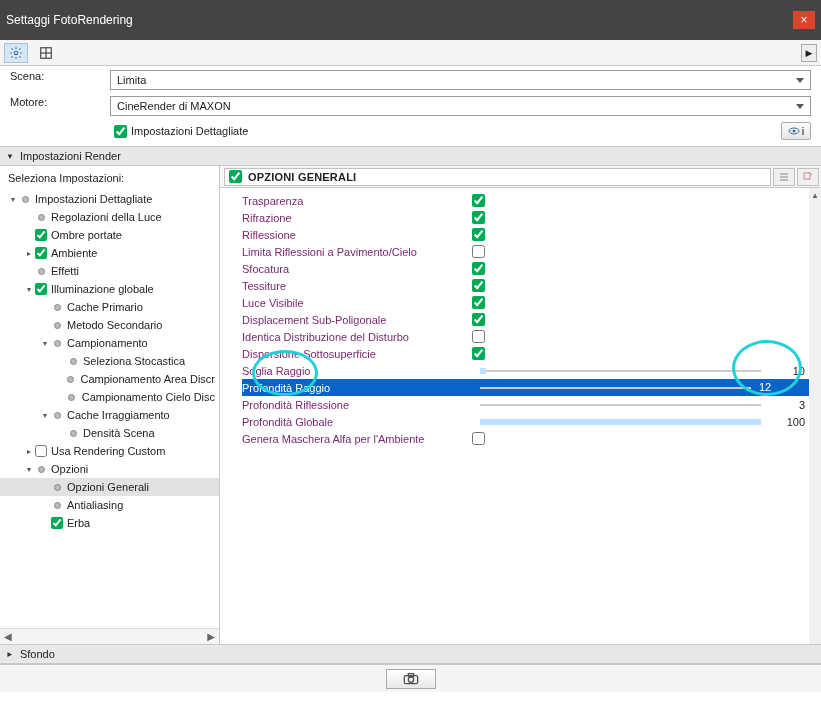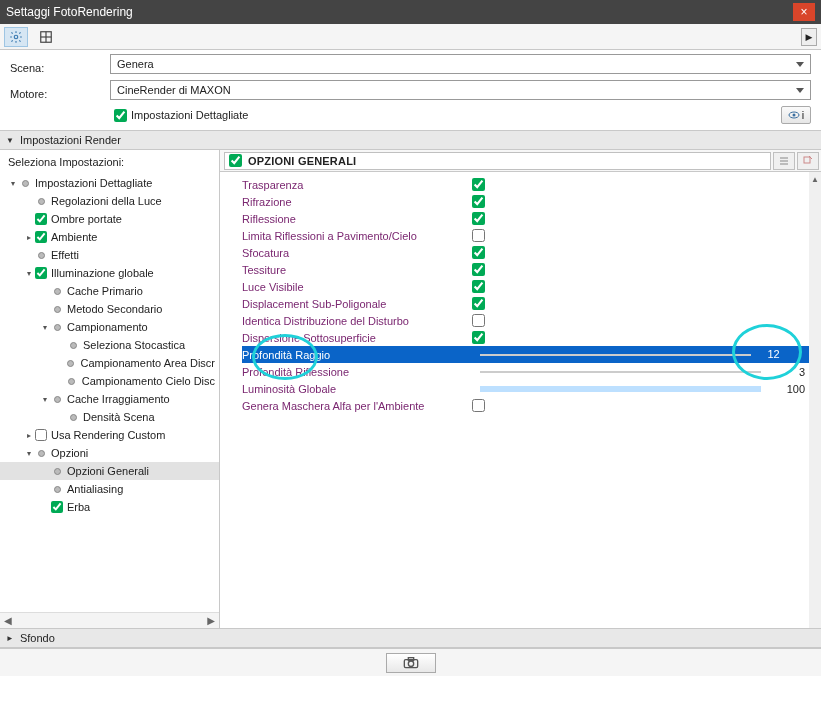--- a/index.html
+++ b/index.html
@@ -1,26 +1,26 @@
 <!DOCTYPE html>
 <html><head>
 <meta charset="utf-8">
 <style>
 *{box-sizing:border-box;margin:0;padding:0;font-family:"Segoe UI",Arial,sans-serif;font-size:11px;color:#222}
 body{background:#fff;width:821px;height:713px;overflow:hidden;position:relative}
-.titlebar{height:24px;background:#444;display:flex;align-items:center;padding:0 6px}
+.titlebar{height:40px;background:#444;display:flex;align-items:center;padding:0 6px}
 .titlebar .title{color:#fff;font-size:12px;flex:1}
 .titlebar .close{width:22px;height:18px;background:#d9452a;color:#fff;display:flex;align-items:center;justify-content:center;font-size:12px;cursor:pointer}
 .toolbar{height:26px;border-bottom:1px solid #c8c8c8;display:flex;align-items:center;padding:0 4px;background:#f5f5f5}
 .tbtn{width:24px;height:20px;display:flex;align-items:center;justify-content:center;margin-right:6px;border:1px solid transparent}
 .tbtn.active{background:#d6e6f3;border:1px solid #9ec5e3}
 .tbtn svg{width:14px;height:14px}
 .toolbar .spacer{flex:1}
 .arrowbtn{width:16px;height:18px;border:1px solid #aaa;background:#eee;display:flex;align-items:center;justify-content:center;font-size:9px}
-.formrow{display:flex;align-items:flex-end;padding:4px 10px 2px 10px;background:#fff}
+.formrow{display:flex;align-items:flex-start;padding:4px 10px 2px 10px;background:#fff}
 .formrow label{width:100px;color:#222}
 .formrow .select{flex:1;height:20px;border:1px solid #999;background:#fff;display:flex;align-items:center;padding:0 6px;position:relative}
 .formrow .select::after{content:"";position:absolute;right:6px;top:7px;border-left:4px solid transparent;border-right:4px solid transparent;border-top:5px solid #555}
 .detrow{display:flex;align-items:center;padding:4px 10px 6px 114px;background:#fff}
 .detrow .chk{margin-right:4px}
 .detrow .spacer{flex:1}
 .eyebtn{width:30px;height:18px;border:1px solid #aaa;border-radius:2px;background:linear-gradient(#fafafa,#e6e6e6);display:flex;align-items:center;justify-content:center;font-size:10px}
 .eyebtn svg{width:12px;height:12px;margin-right:2px}
 .panelhdr{height:20px;background:#e8e8e8;border-top:1px solid #c8c8c8;border-bottom:1px solid #c8c8c8;display:flex;align-items:center;padding:0 6px;font-size:11px}
 .panelhdr .tri{margin-right:6px;font-size:8px;color:#333}
@@ -47,21 +47,21 @@
 .proplist{flex:1;overflow:auto;position:relative;padding:4px 12px 4px 22px}
 .prow{display:flex;align-items:center;height:17px;position:relative}
 .prow .pl{width:230px;color:#7a2670;font-size:11px}
 .prow.sel{background:#0a64c8}
 .prow.sel .pl{color:#fff}
 .prow .pchk{width:13px;height:13px}
 .prow .slider{flex:1;height:6px;margin:0 8px 0 8px;position:relative}
 .prow .slider .track{position:absolute;left:0;right:0;top:2px;height:2px;background:#ccc}
 .prow .slider .fill{position:absolute;left:0;top:0;height:6px;background:#bde0ff}
 .prow .val{width:40px;text-align:right;font-size:11px;padding-right:4px}
-.prow .valbox{width:50px;background:#0a64c8;color:#fff;text-align:center;padding-right:21px;height:17px;line-height:17px;margin-left:auto}
+.prow .valbox{width:50px;background:#0a64c8;color:#fff;text-align:left;padding-right:21px;height:17px;line-height:17px;margin-left:auto}
 .scrollv{position:absolute;right:0;top:22px;bottom:0;width:12px;background:#f0f0f0}
 .scrollv .up,.scrollv .dn{height:14px;display:flex;align-items:center;justify-content:center;font-size:8px;color:#666}
 .annot{position:absolute;border:3px solid #1fd1d9;border-radius:50%;pointer-events:none;z-index:50}
 .bottomhdr{height:20px;background:#e8e8e8;border-top:1px solid #c8c8c8;border-bottom:1px solid #c8c8c8;display:flex;align-items:center;padding:0 6px}
 .bottomhdr .tri{margin-right:6px;font-size:8px;transform:rotate(-90deg);display:inline-block;color:#333}
 .footer{height:28px;border-top:1px solid #c8c8c8;display:flex;align-items:center;justify-content:center;background:#f5f5f5}
 .footbtn{width:50px;height:20px;border:1px solid #aaa;background:linear-gradient(#fff,#e8e8e8);display:flex;align-items:center;justify-content:center}
 input[type=checkbox]{accent-color:#0a5}
 </style>
 </head>
@@ -86,21 +86,21 @@
         <line x1="3" y1="12" x2="21" y2="12"></line>
       </svg>
   </div>
   <div class="spacer"></div>
   <div class="arrowbtn">▶</div>
 </div>
 
 <div class="formrow">
   <label>Scena:</label>
   <div class="select">
-      <span>Genera</span>
+      <span>Limita</span>
     </div>
 </div>
 <div class="formrow">
   <label>Motore:</label>
   <div class="select">
       <span>CineRender di MAXON</span>
     </div>
 </div>
 <div class="detrow">
   <input type="checkbox" class="chk" checked="" style="">
@@ -336,36 +336,44 @@
           <input type="checkbox" class="pchk" checked="" style="">
         </div>
         <div class="prow">
           <span class="pl">Identica Distribuzione del Disturbo</span>
           <input type="checkbox" class="pchk" style="">
         </div>
         <div class="prow">
           <span class="pl">Dispersione Sottosuperficie</span>
           <input type="checkbox" class="pchk" checked="" style="">
         </div>
+        <div class="prow">
+          <span class="pl">Soglia Raggio</span>
+          <div class="slider">
+            <div class="track"></div>
+            <div class="fill" style="width: 2%;"></div>
+          </div>
+          <span class="val">10</span>
+        </div>
         <div class="prow sel">
           <span class="pl">Profondità Raggio</span>
           <div class="slider">
             <div class="track"></div>
           </div>
           <div class="valbox">12</div>
         </div>
         <div class="prow">
           <span class="pl">Profondità Riflessione</span>
           <div class="slider">
             <div class="track"></div>
           </div>
           <span class="val">3</span>
         </div>
         <div class="prow">
-          <span class="pl">Luminosità Globale</span>
+          <span class="pl">Profondità Globale</span>
           <div class="slider">
             <div class="track"></div>
             <div class="fill" style="width: 100%;"></div>
           </div>
           <span class="val">100</span>
         </div>
         <div class="prow">
           <span class="pl">Genera Maschera Alfa per l'Ambiente</span>
           <input type="checkbox" class="pchk" style="">
         </div>

